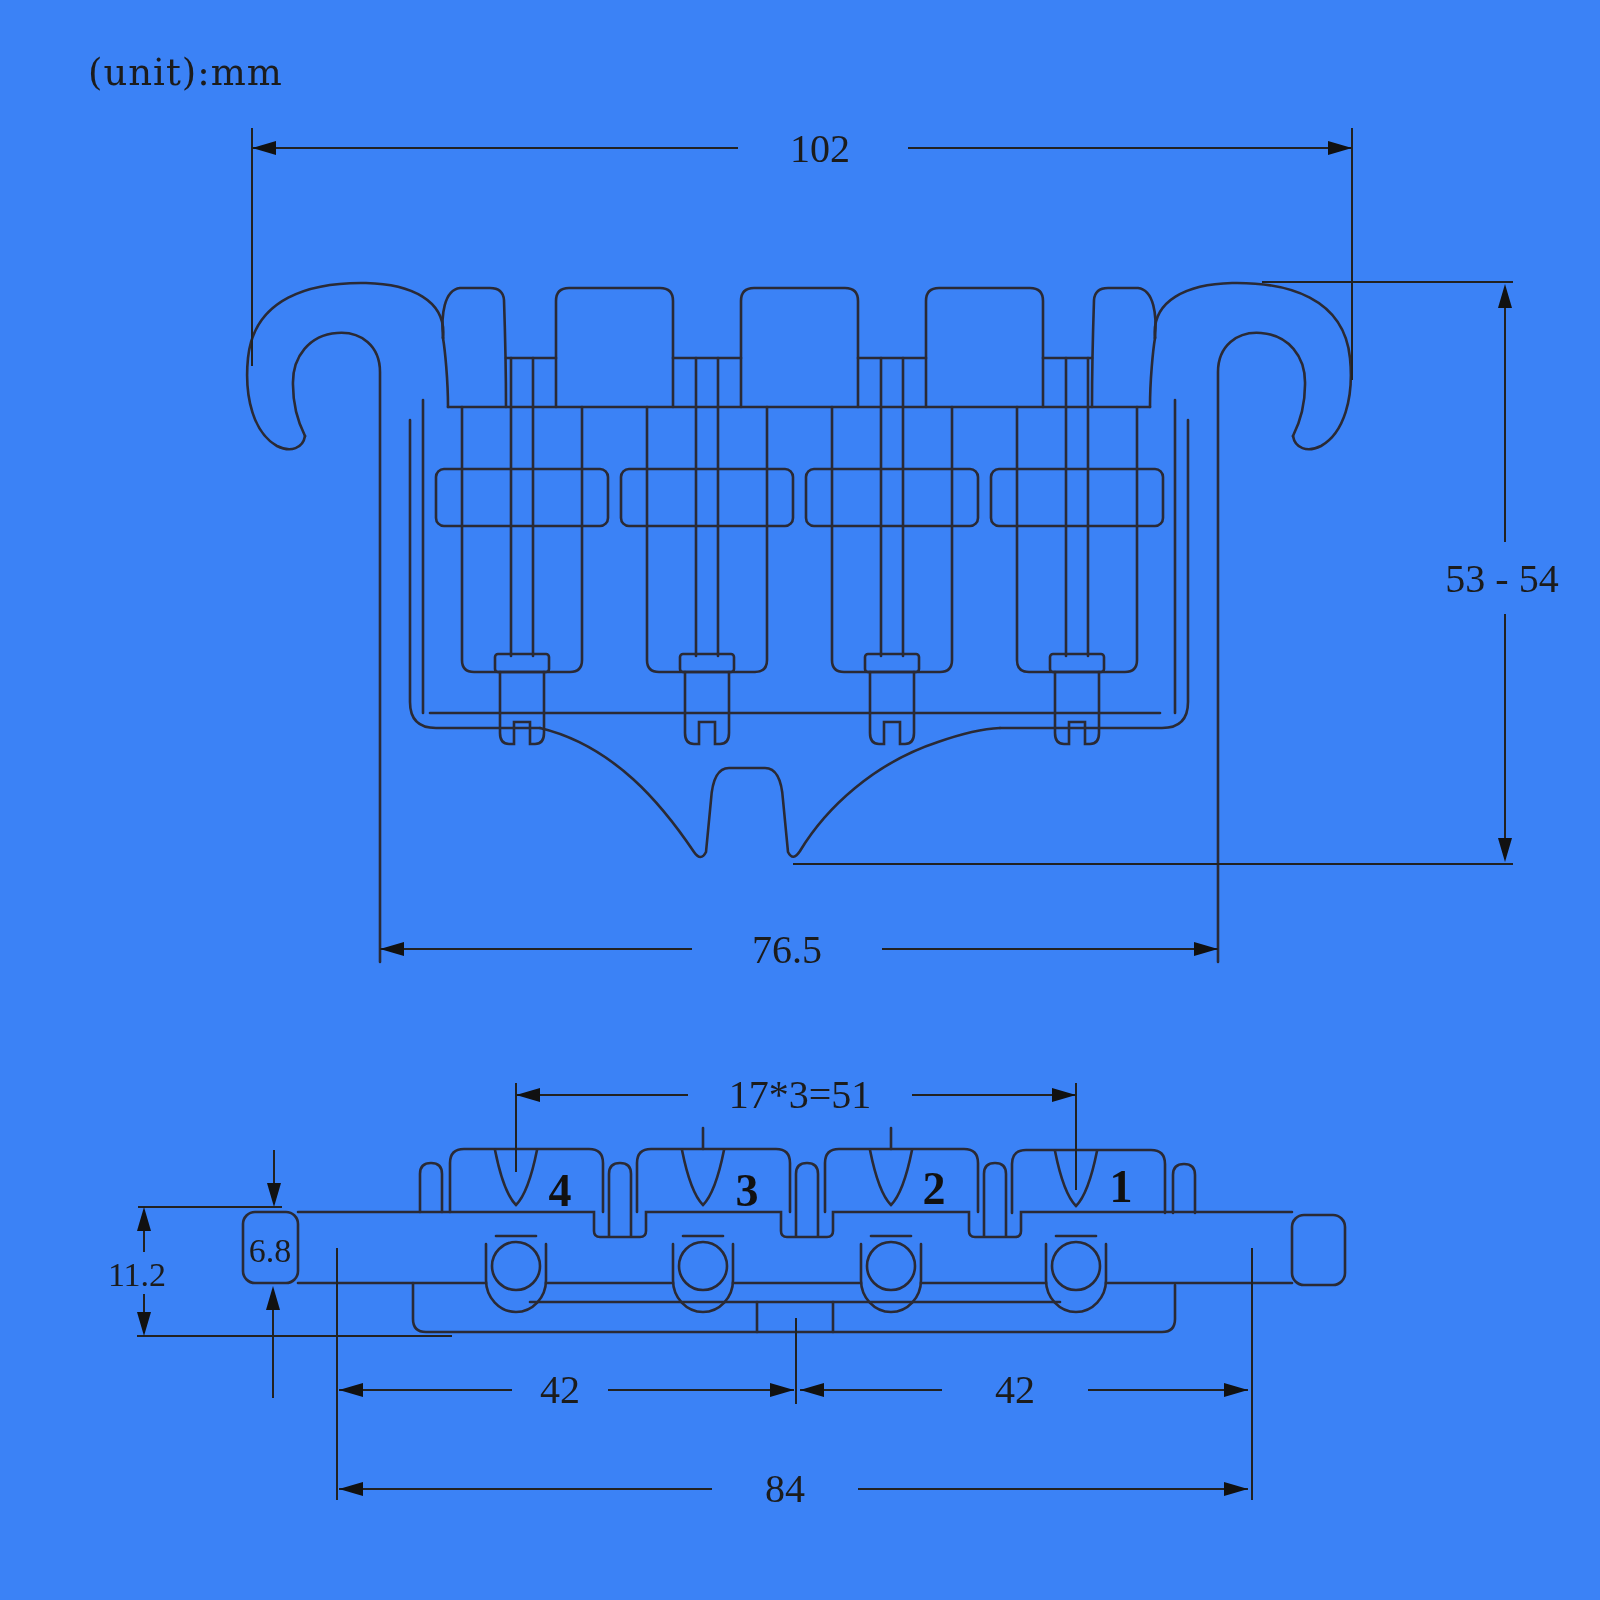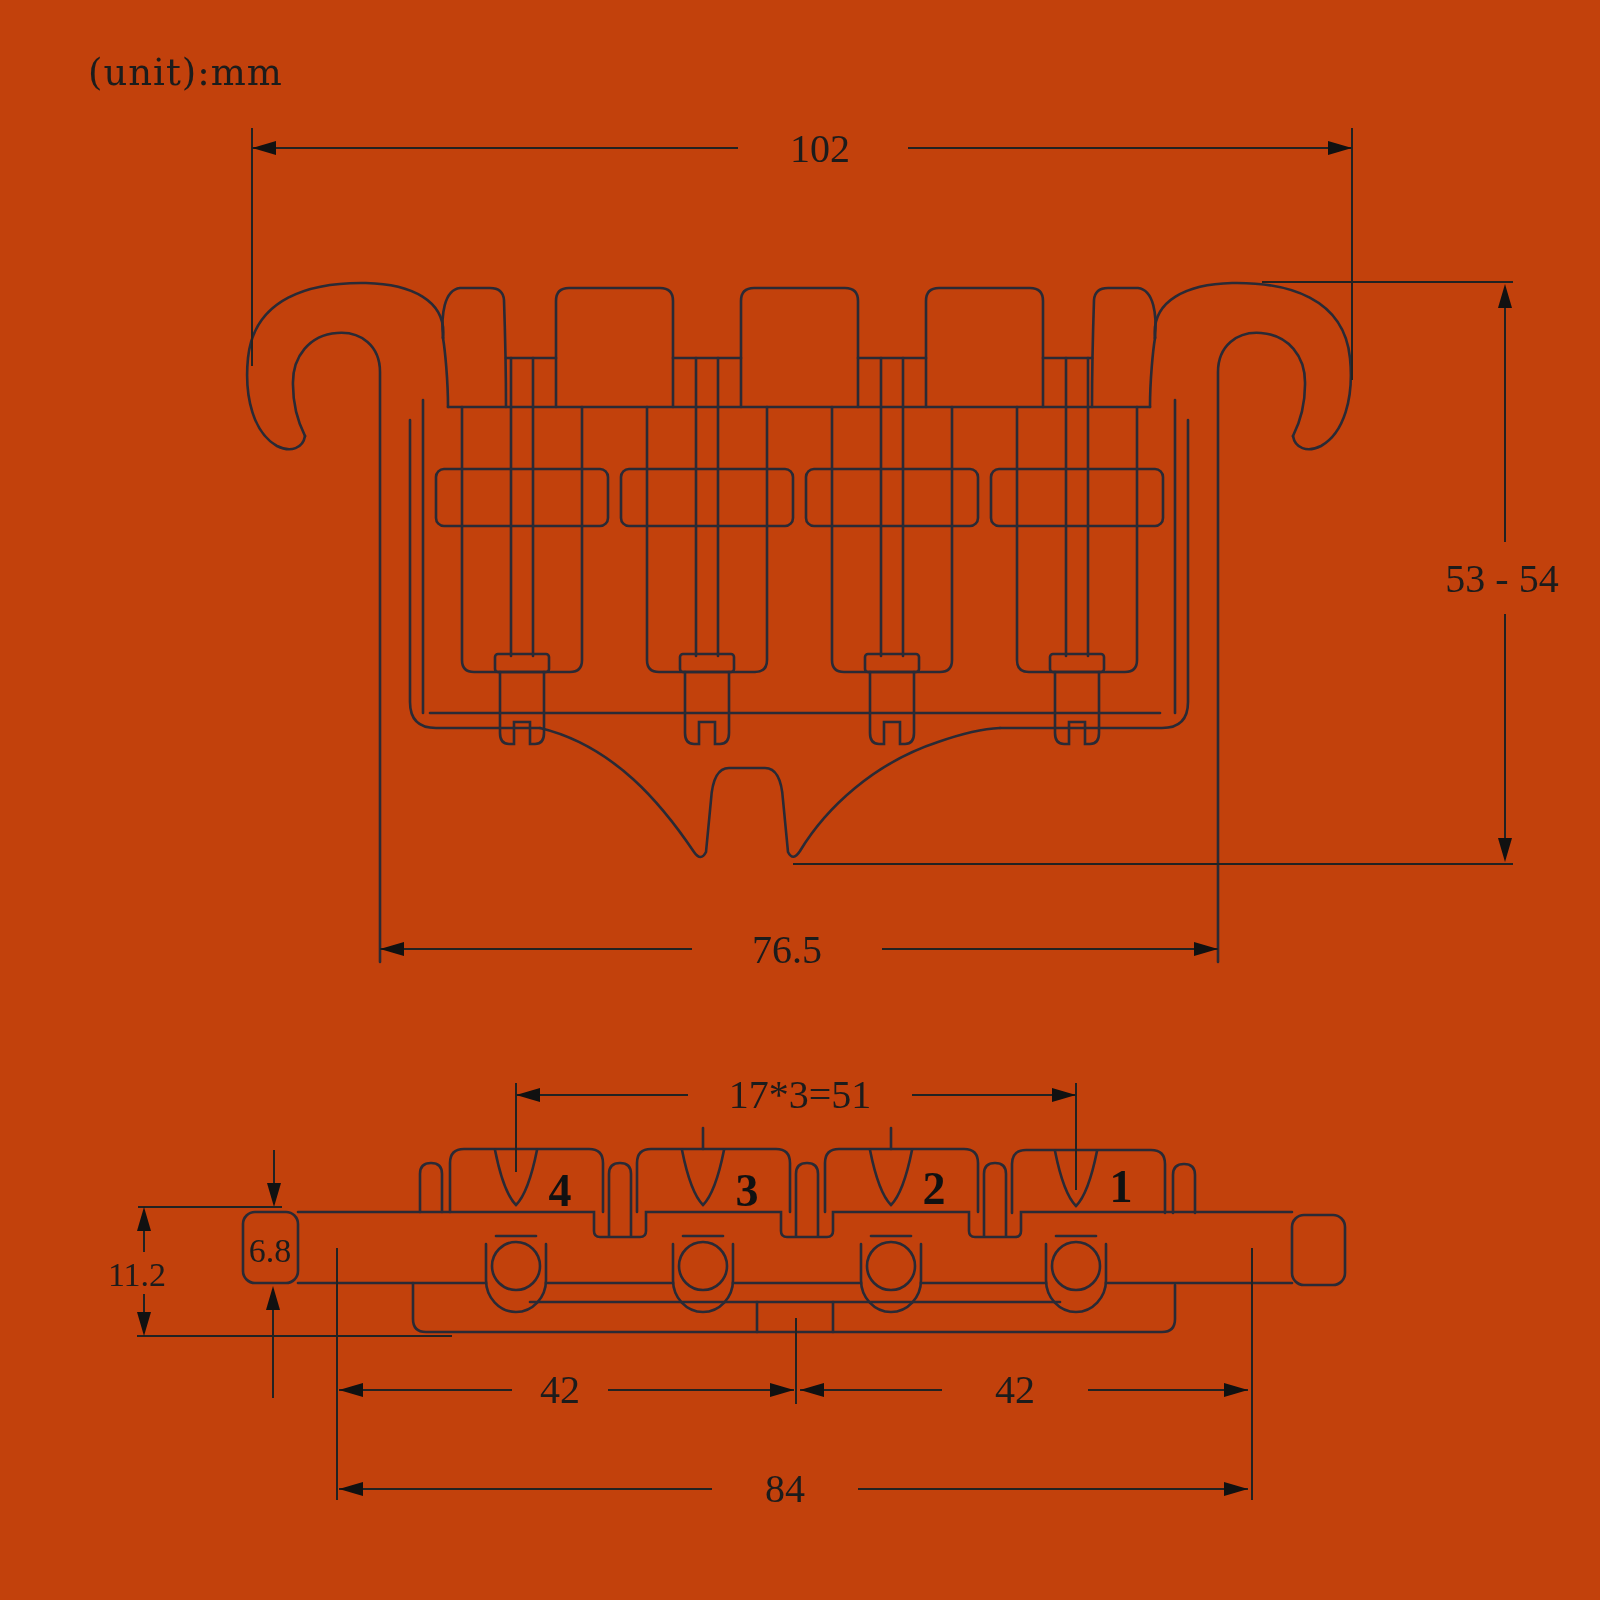--- a/index.html
+++ b/index.html
@@ -1,19 +1,19 @@
 <!DOCTYPE html>
 <html><head>
 <meta charset="utf-8">
 <style>
   html, body { margin: 0; padding: 0; background: #ffffff; }
   #canvas {
     position: relative;
     width: 1600px; height: 1600px;
-    background: #c2410c;
+    background: #3b82f6;
     font-family: "Liberation Serif", serif;
     text-decoration: underline;
   }
   svg { display: block; }
   .part   { stroke: #2a2a35; stroke-width: 2.6; fill: none; stroke-linecap: round; }
   .dim    { stroke: #222222; stroke-width: 2.0; fill: none; }
   .arrow  { fill: #111111; stroke: none; }
   .dimtxt { fill: #1c1c1c; font-family: "Liberation Serif", serif; font-size: 40px; }
   .mid    { text-anchor: middle; }
   .sadnum { fill: #111111; font-family: "Liberation Serif", serif; font-size: 46px; font-weight: bold; text-anchor: middle; }

